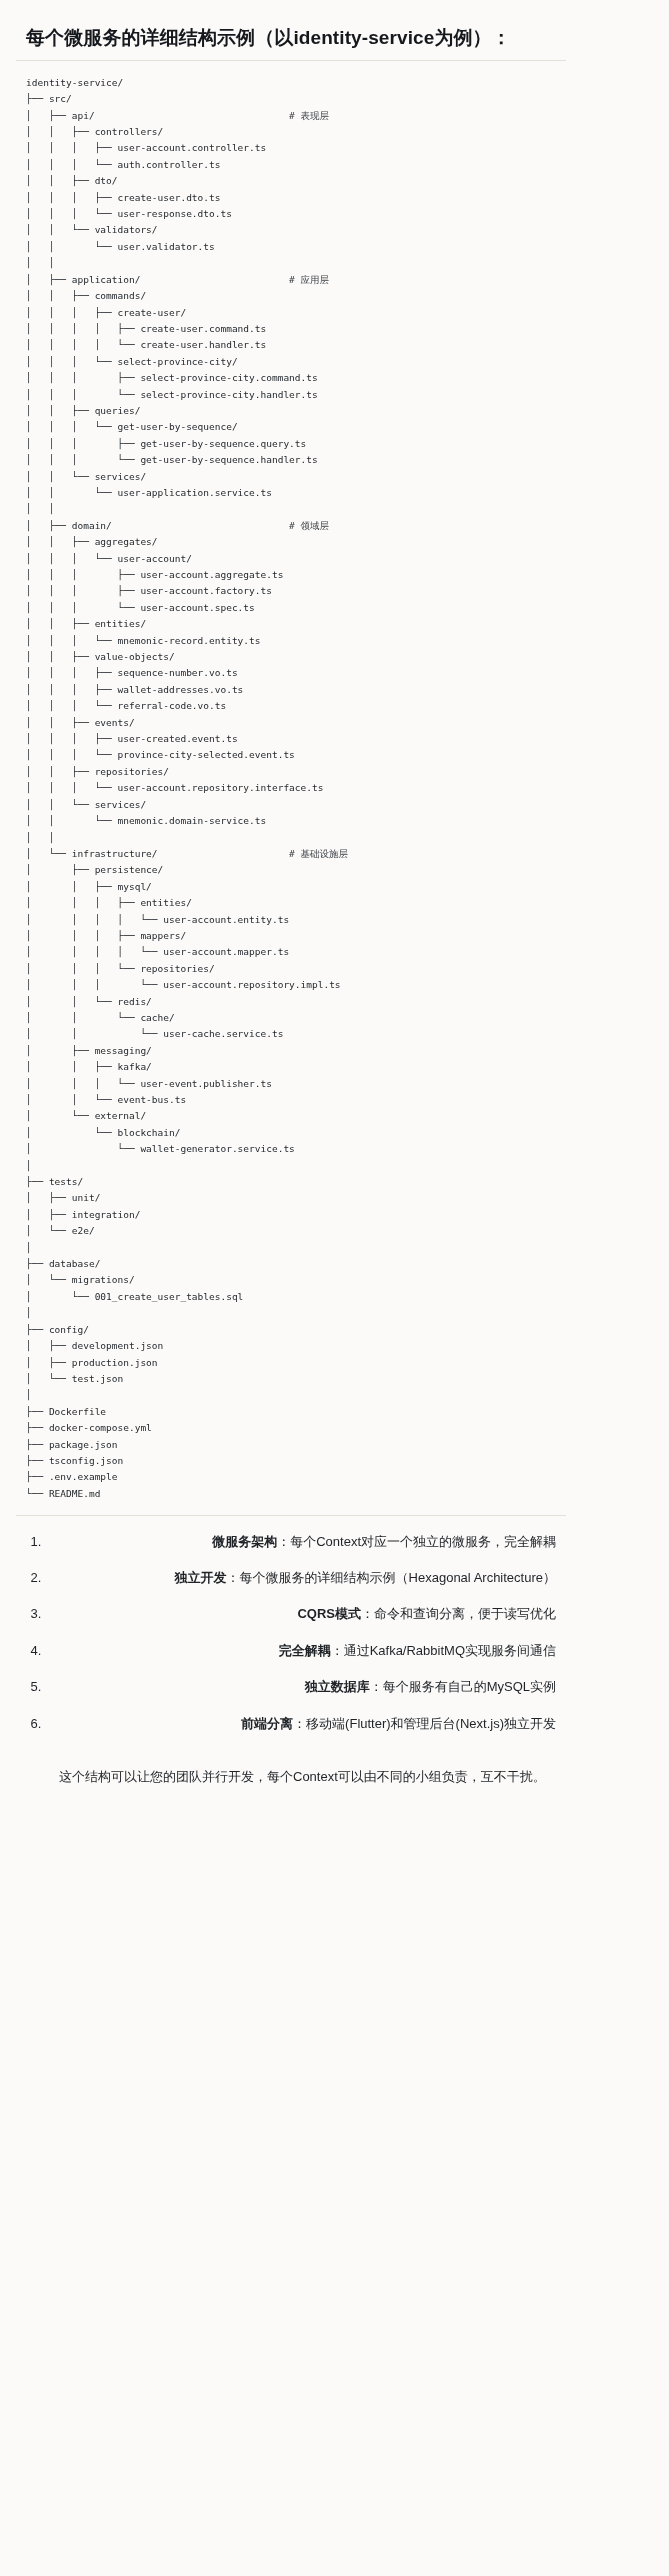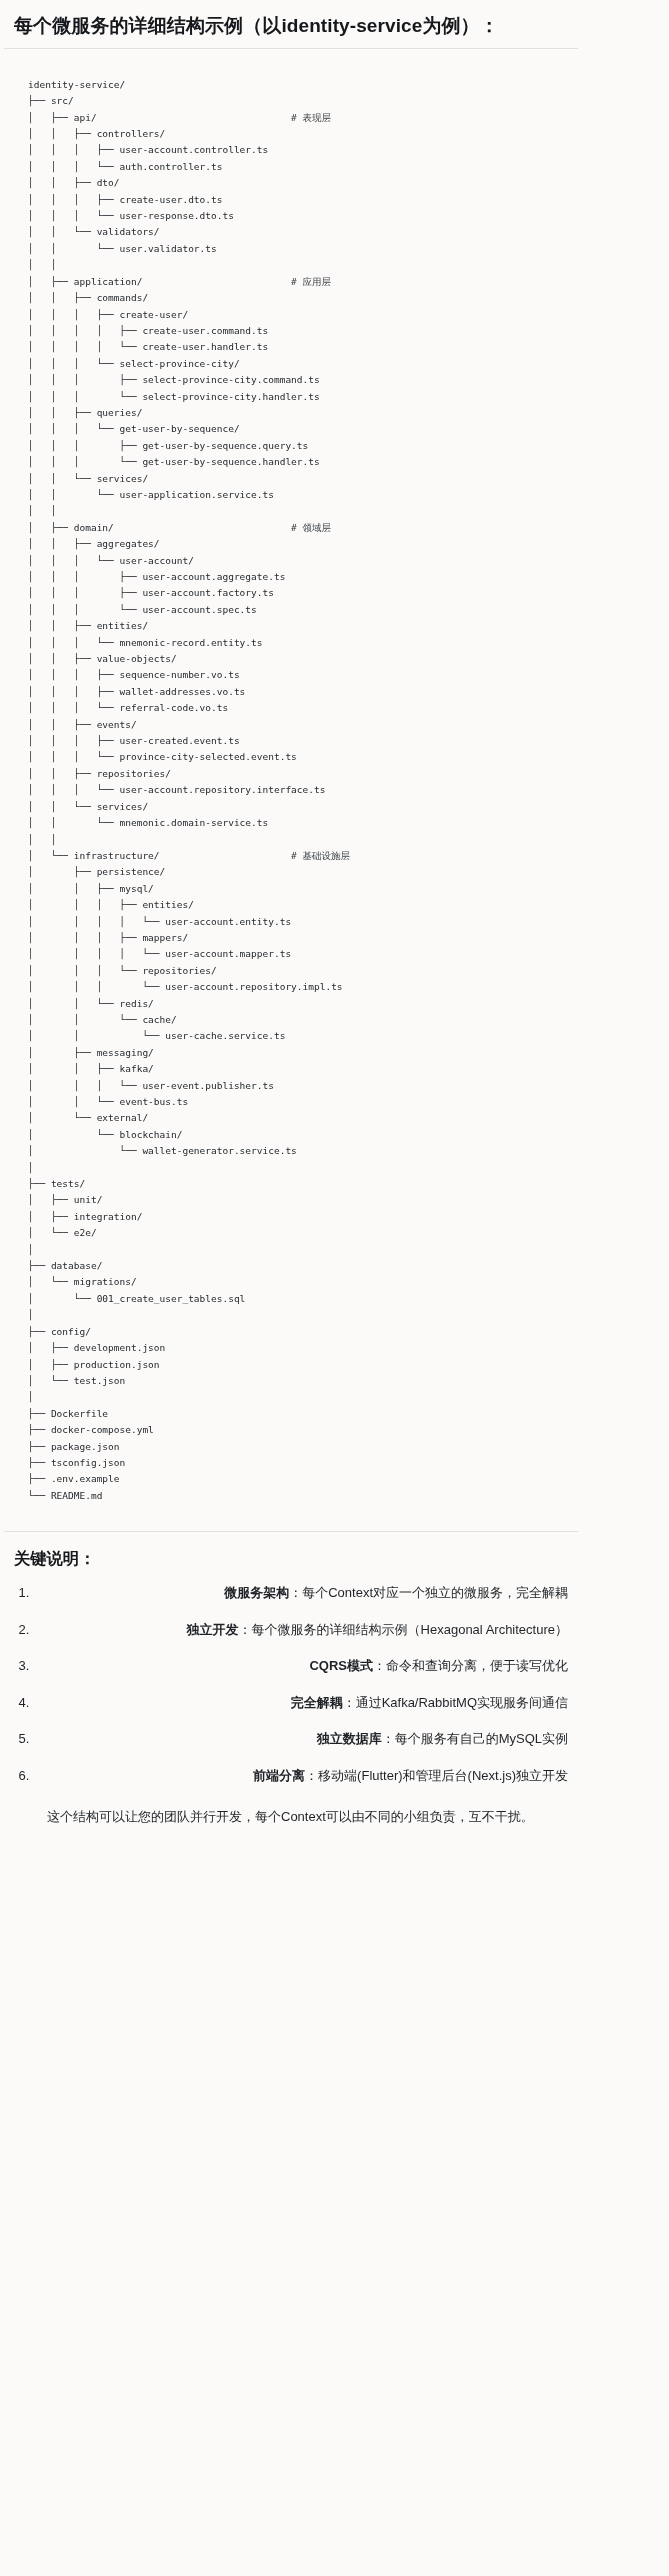--- a/index.html
+++ b/index.html
@@ -9,21 +9,21 @@
   }
   body {
     width: 669px;
     font-family: "Liberation Sans", sans-serif;
     color: #1f2328;
     -webkit-font-smoothing: antialiased;
   }
   .page {
     width: 582px;
     box-sizing: border-box;
-    padding: 4px;
+    padding: 16px;
     background: #fbfaf8;
   }
 
   
   .doc-heading {
     font-size: 19px;
     font-weight: bold;
     line-height: 1.35;
     padding: 8.8px 10px 10px 10px;
     margin: 0;
@@ -36,21 +36,21 @@
     width: 100%;
     margin: 0;
   }
 
   
   .code-block {
     padding: 13.8px 10px 12.5px 10px;
     background: #fbfaf8;
   }
   pre.tree {
-    margin: 14px;
+    margin: 0;
     font-family: "DejaVu Sans Mono", "Liberation Mono", monospace;
     font-size: 9.5px;
     line-height: 16.4px;
     color: #24292f;
     white-space: pre;
     letter-spacing: 0px;
     tab-size: 4;
   }
   pre.tree .cmt {
     color: #3a3f45;
@@ -73,21 +73,21 @@
     list-style: decimal;
     font-size: 13px;
     line-height: 1.55;
     text-align: right;
   }
   ol.kp-list > li {
     margin: 0 0 16.3px 0;
     padding-left: 2.5px;
     color: #1f2328;
   }
-  ol.kp-list > li:last-child { margin-bottom: 0; }
+  ol.kp-list > li:last-child { margin-bottom: 12px; }
   .kp-term { font-weight: bold; }
   .kp-sep  { font-weight: normal; }
   .kp-desc { font-weight: normal; }
 
   .closing {
     padding: 16.3px 10px 19px 10px;
     font-size: 13px;
     line-height: 1.6;
     color: #1f2328;
     margin-left: 33px;
@@ -188,21 +188,20 @@
 <span>├── docker-compose.yml</span>
 <span>├── package.json</span>
 <span>├── tsconfig.json</span>
 <span>├── .env.example</span>
 <span>└── README.md</span></pre>
   </div>
 
   <div class="rule"></div>
 
   <div class="keypoints">
-    <div class="kp-title">关键说明：</div>
     <ol class="kp-list" id="kp-list">
         <li><span class="kp-term">微服务架构</span><span class="kp-sep">：</span><span class="kp-desc">每个Context对应一个独立的微服务，完全解耦</span></li>
         <li><span class="kp-term">独立开发</span><span class="kp-sep">：</span><span class="kp-desc">每个微服务的详细结构示例（Hexagonal Architecture）</span></li>
         <li><span class="kp-term">CQRS模式</span><span class="kp-sep">：</span><span class="kp-desc">命令和查询分离，便于读写优化</span></li>
         <li><span class="kp-term">完全解耦</span><span class="kp-sep">：</span><span class="kp-desc">通过Kafka/RabbitMQ实现服务间通信</span></li>
         <li><span class="kp-term">独立数据库</span><span class="kp-sep">：</span><span class="kp-desc">每个服务有自己的MySQL实例</span></li>
         <li><span class="kp-term">前端分离</span><span class="kp-sep">：</span><span class="kp-desc">移动端(Flutter)和管理后台(Next.js)独立开发</span></li>
       </ol>
   </div>
 

